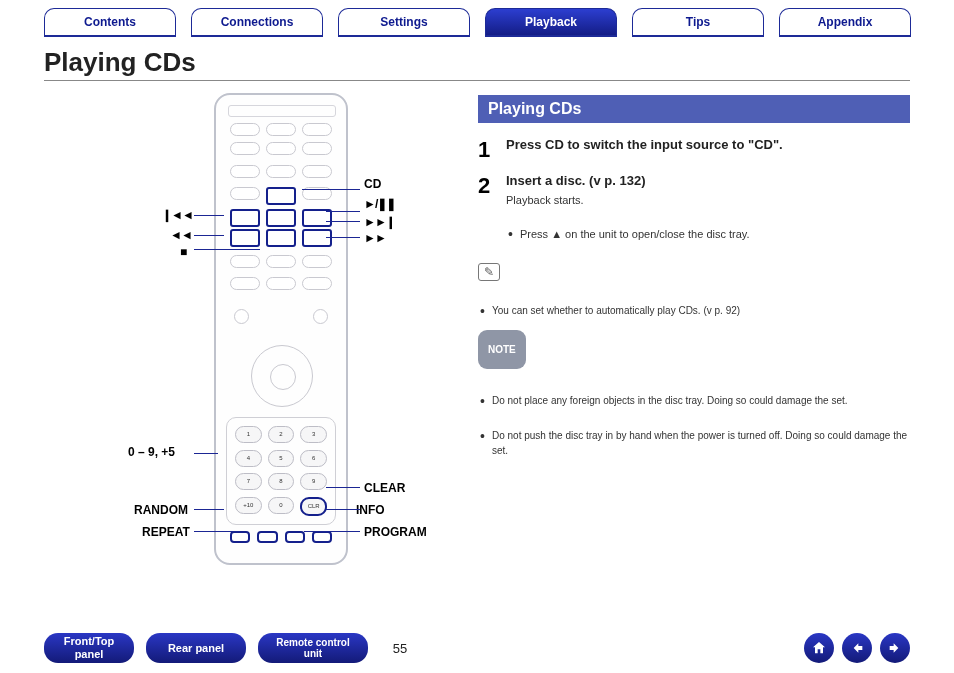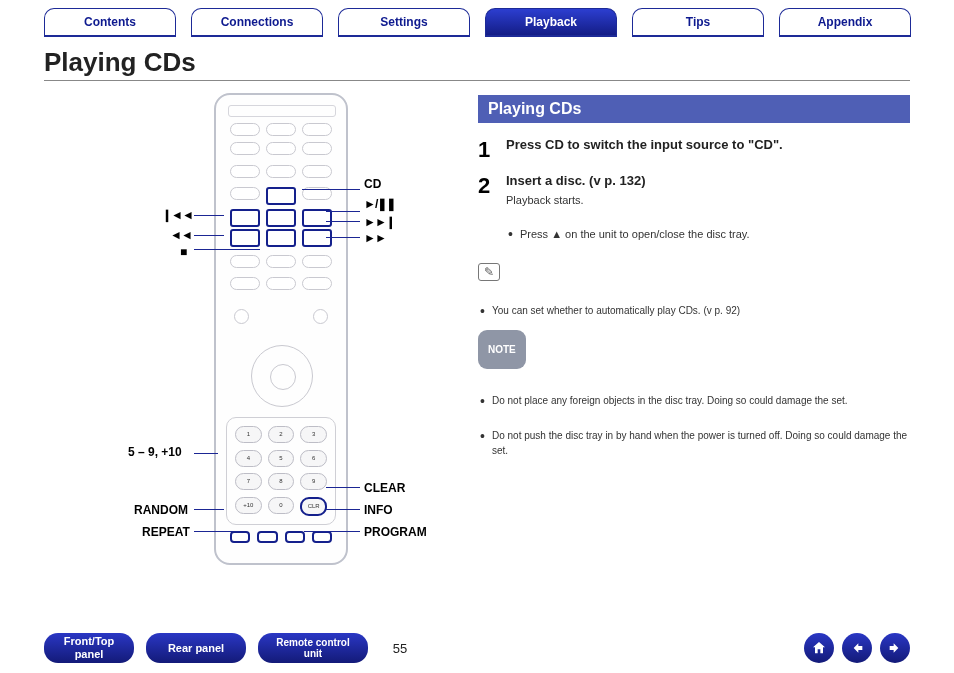--- a/index.html
+++ b/index.html
@@ -255,24 +255,24 @@
 
     <span class="lbl" style="left:320px;top:88px;">CD</span>
     <span class="lbl" style="left:320px;top:108px;letter-spacing:-1px;">►/❚❚</span>
     <span class="lbl" style="left:320px;top:126px;letter-spacing:-1px;">►►❙</span>
     <span class="lbl" style="left:320px;top:142px;letter-spacing:-1px;">►►</span>
 
     <span class="lbl left-side" style="left:118px;top:119px;letter-spacing:-1px;">❙◄◄</span>
     <span class="lbl left-side" style="left:126px;top:139px;letter-spacing:-1px;">◄◄</span>
     <span class="lbl left-side" style="left:136px;top:156px;">■</span>
 
-    <span class="lbl left-side" style="left:84px;top:356px;">5 – 9, +10</span>
+    <span class="lbl left-side" style="left:84px;top:356px;">0 – 9, +5</span>
 
     <span class="lbl" style="left:320px;top:392px;">CLEAR</span>
-    <span class="lbl" style="left:320px;top:414px;">INFO</span>
+    <span class="lbl" style="left:312px;top:414px;">INFO</span>
     <span class="lbl" style="left:320px;top:436px;">PROGRAM</span>
 
     <span class="lbl left-side" style="left:90px;top:414px;">RANDOM</span>
     <span class="lbl left-side" style="left:98px;top:436px;">REPEAT</span>
 
     <div class="lead" style="left:258px;top:100px;width:58px;"></div>
     <div class="lead" style="left:282px;top:122px;width:34px;"></div>
     <div class="lead" style="left:282px;top:132px;width:34px;"></div>
     <div class="lead" style="left:282px;top:148px;width:34px;"></div>
 

